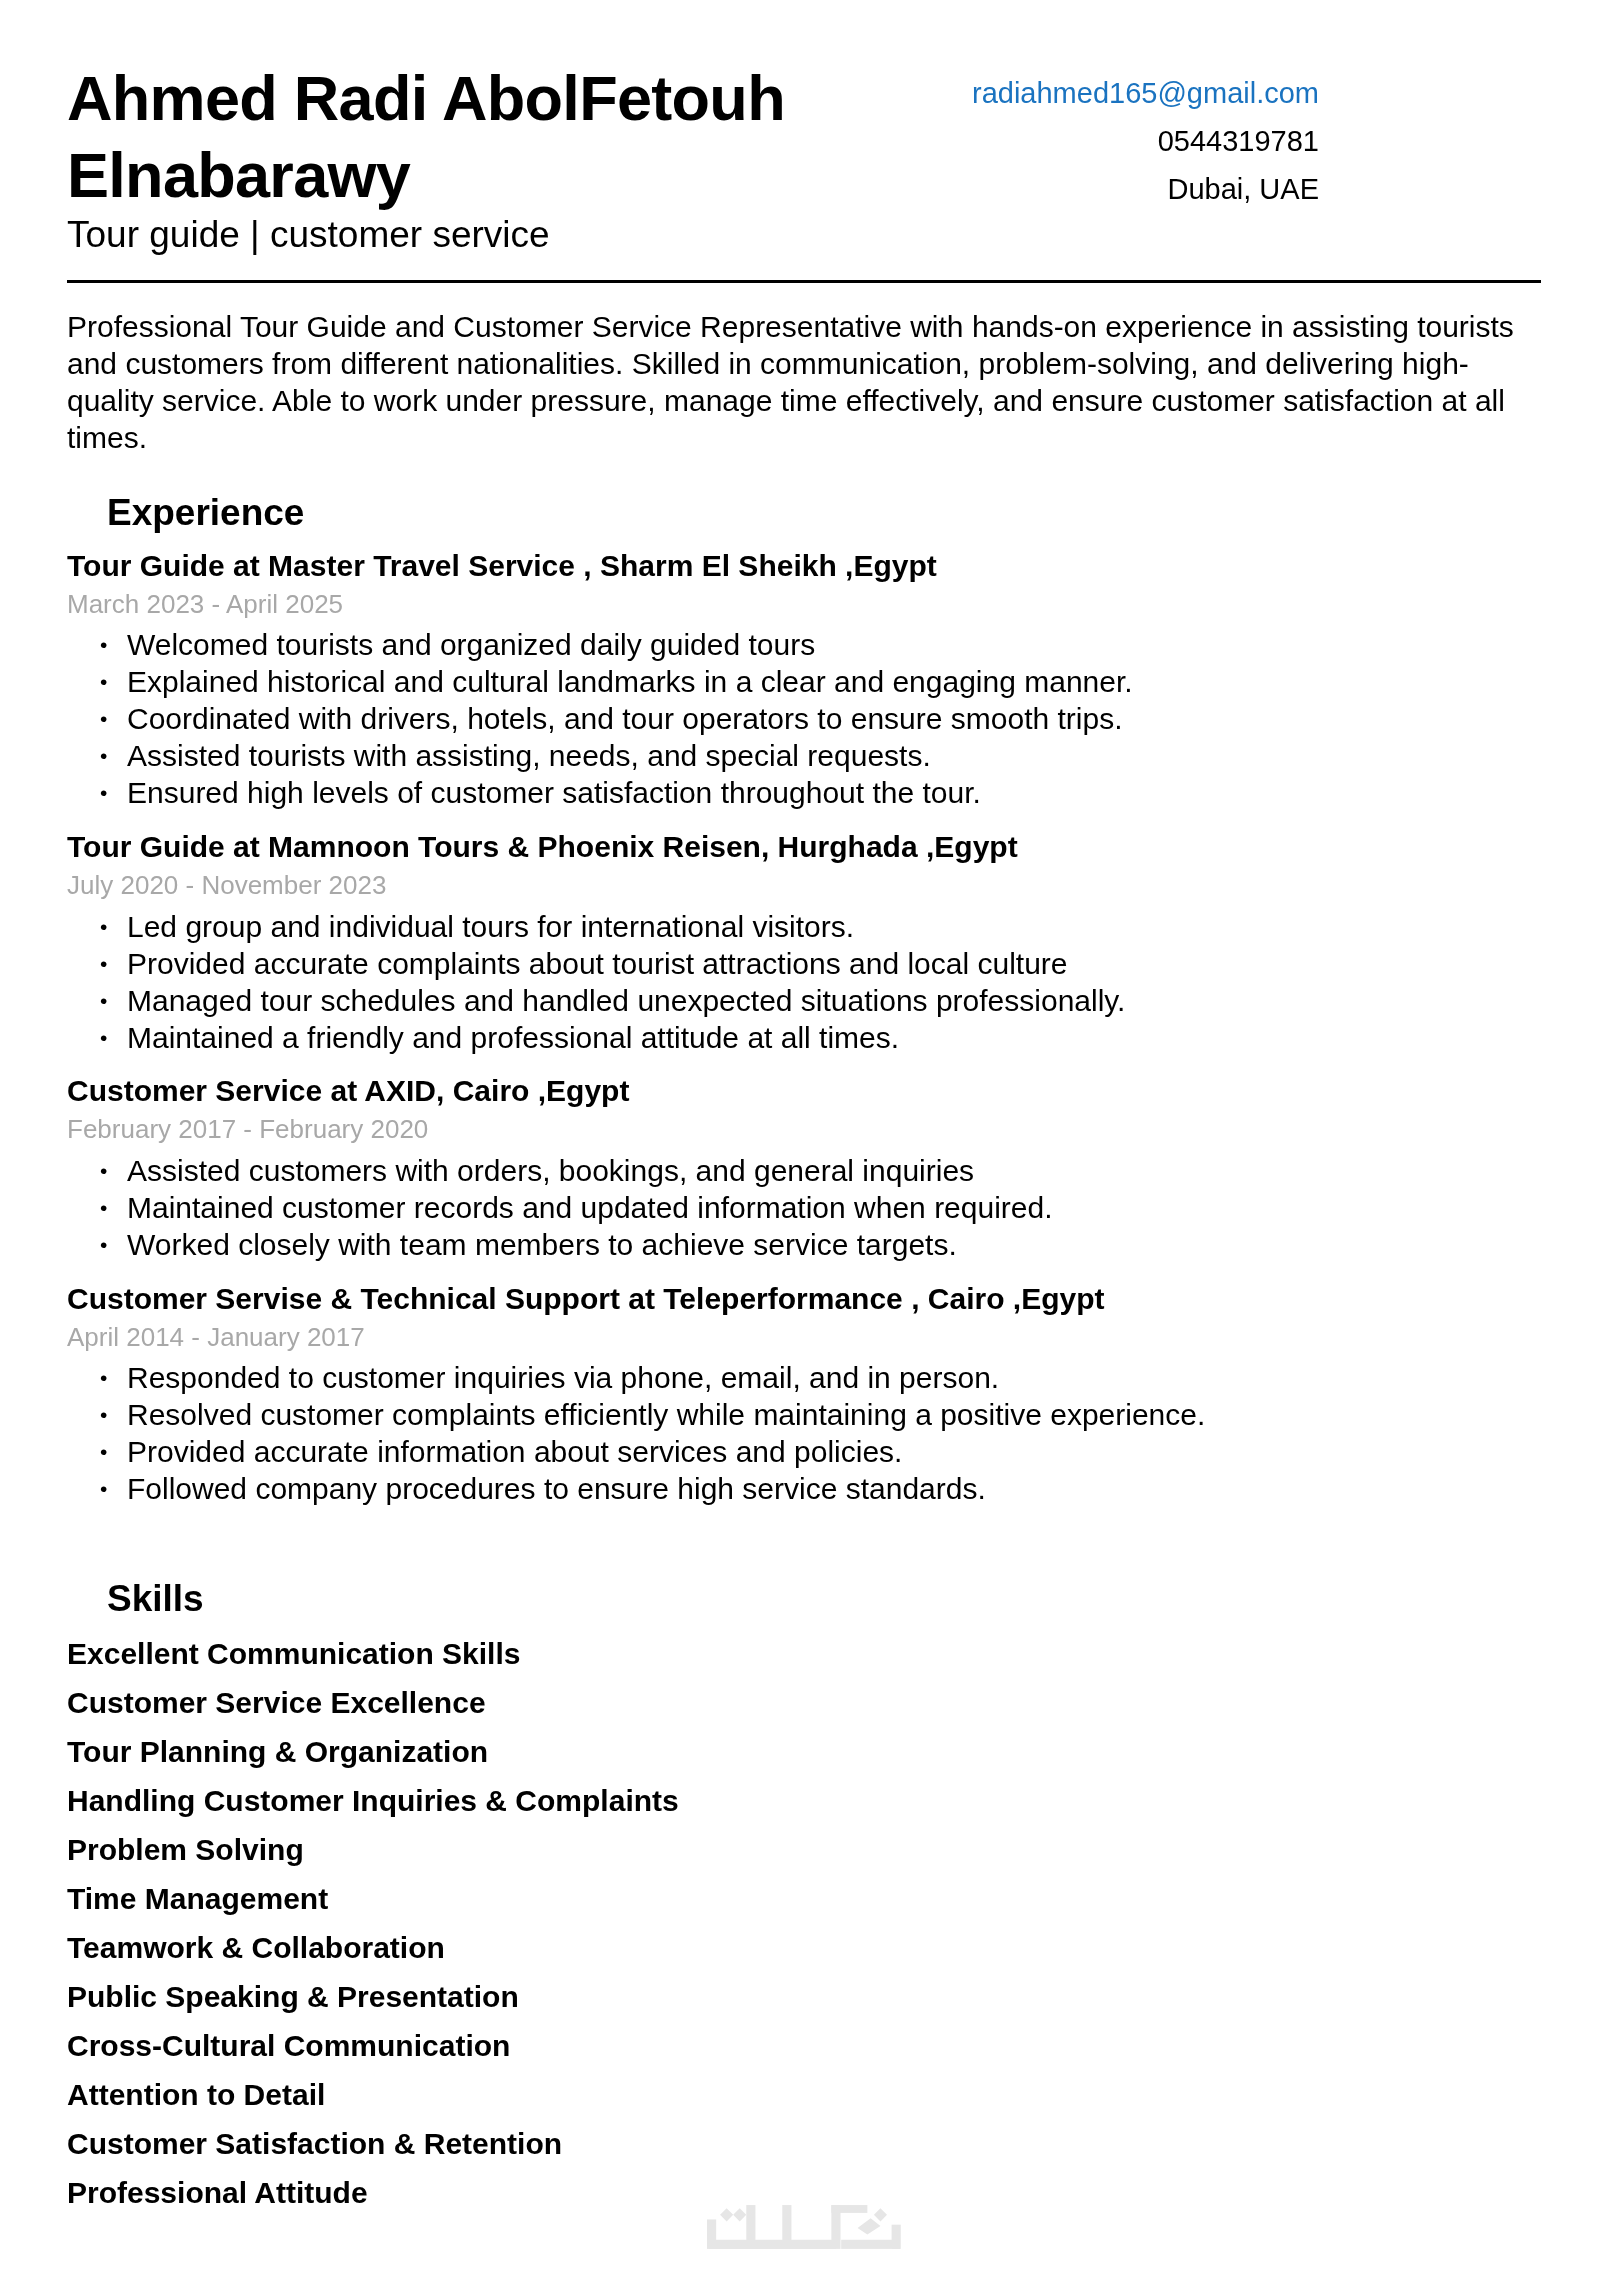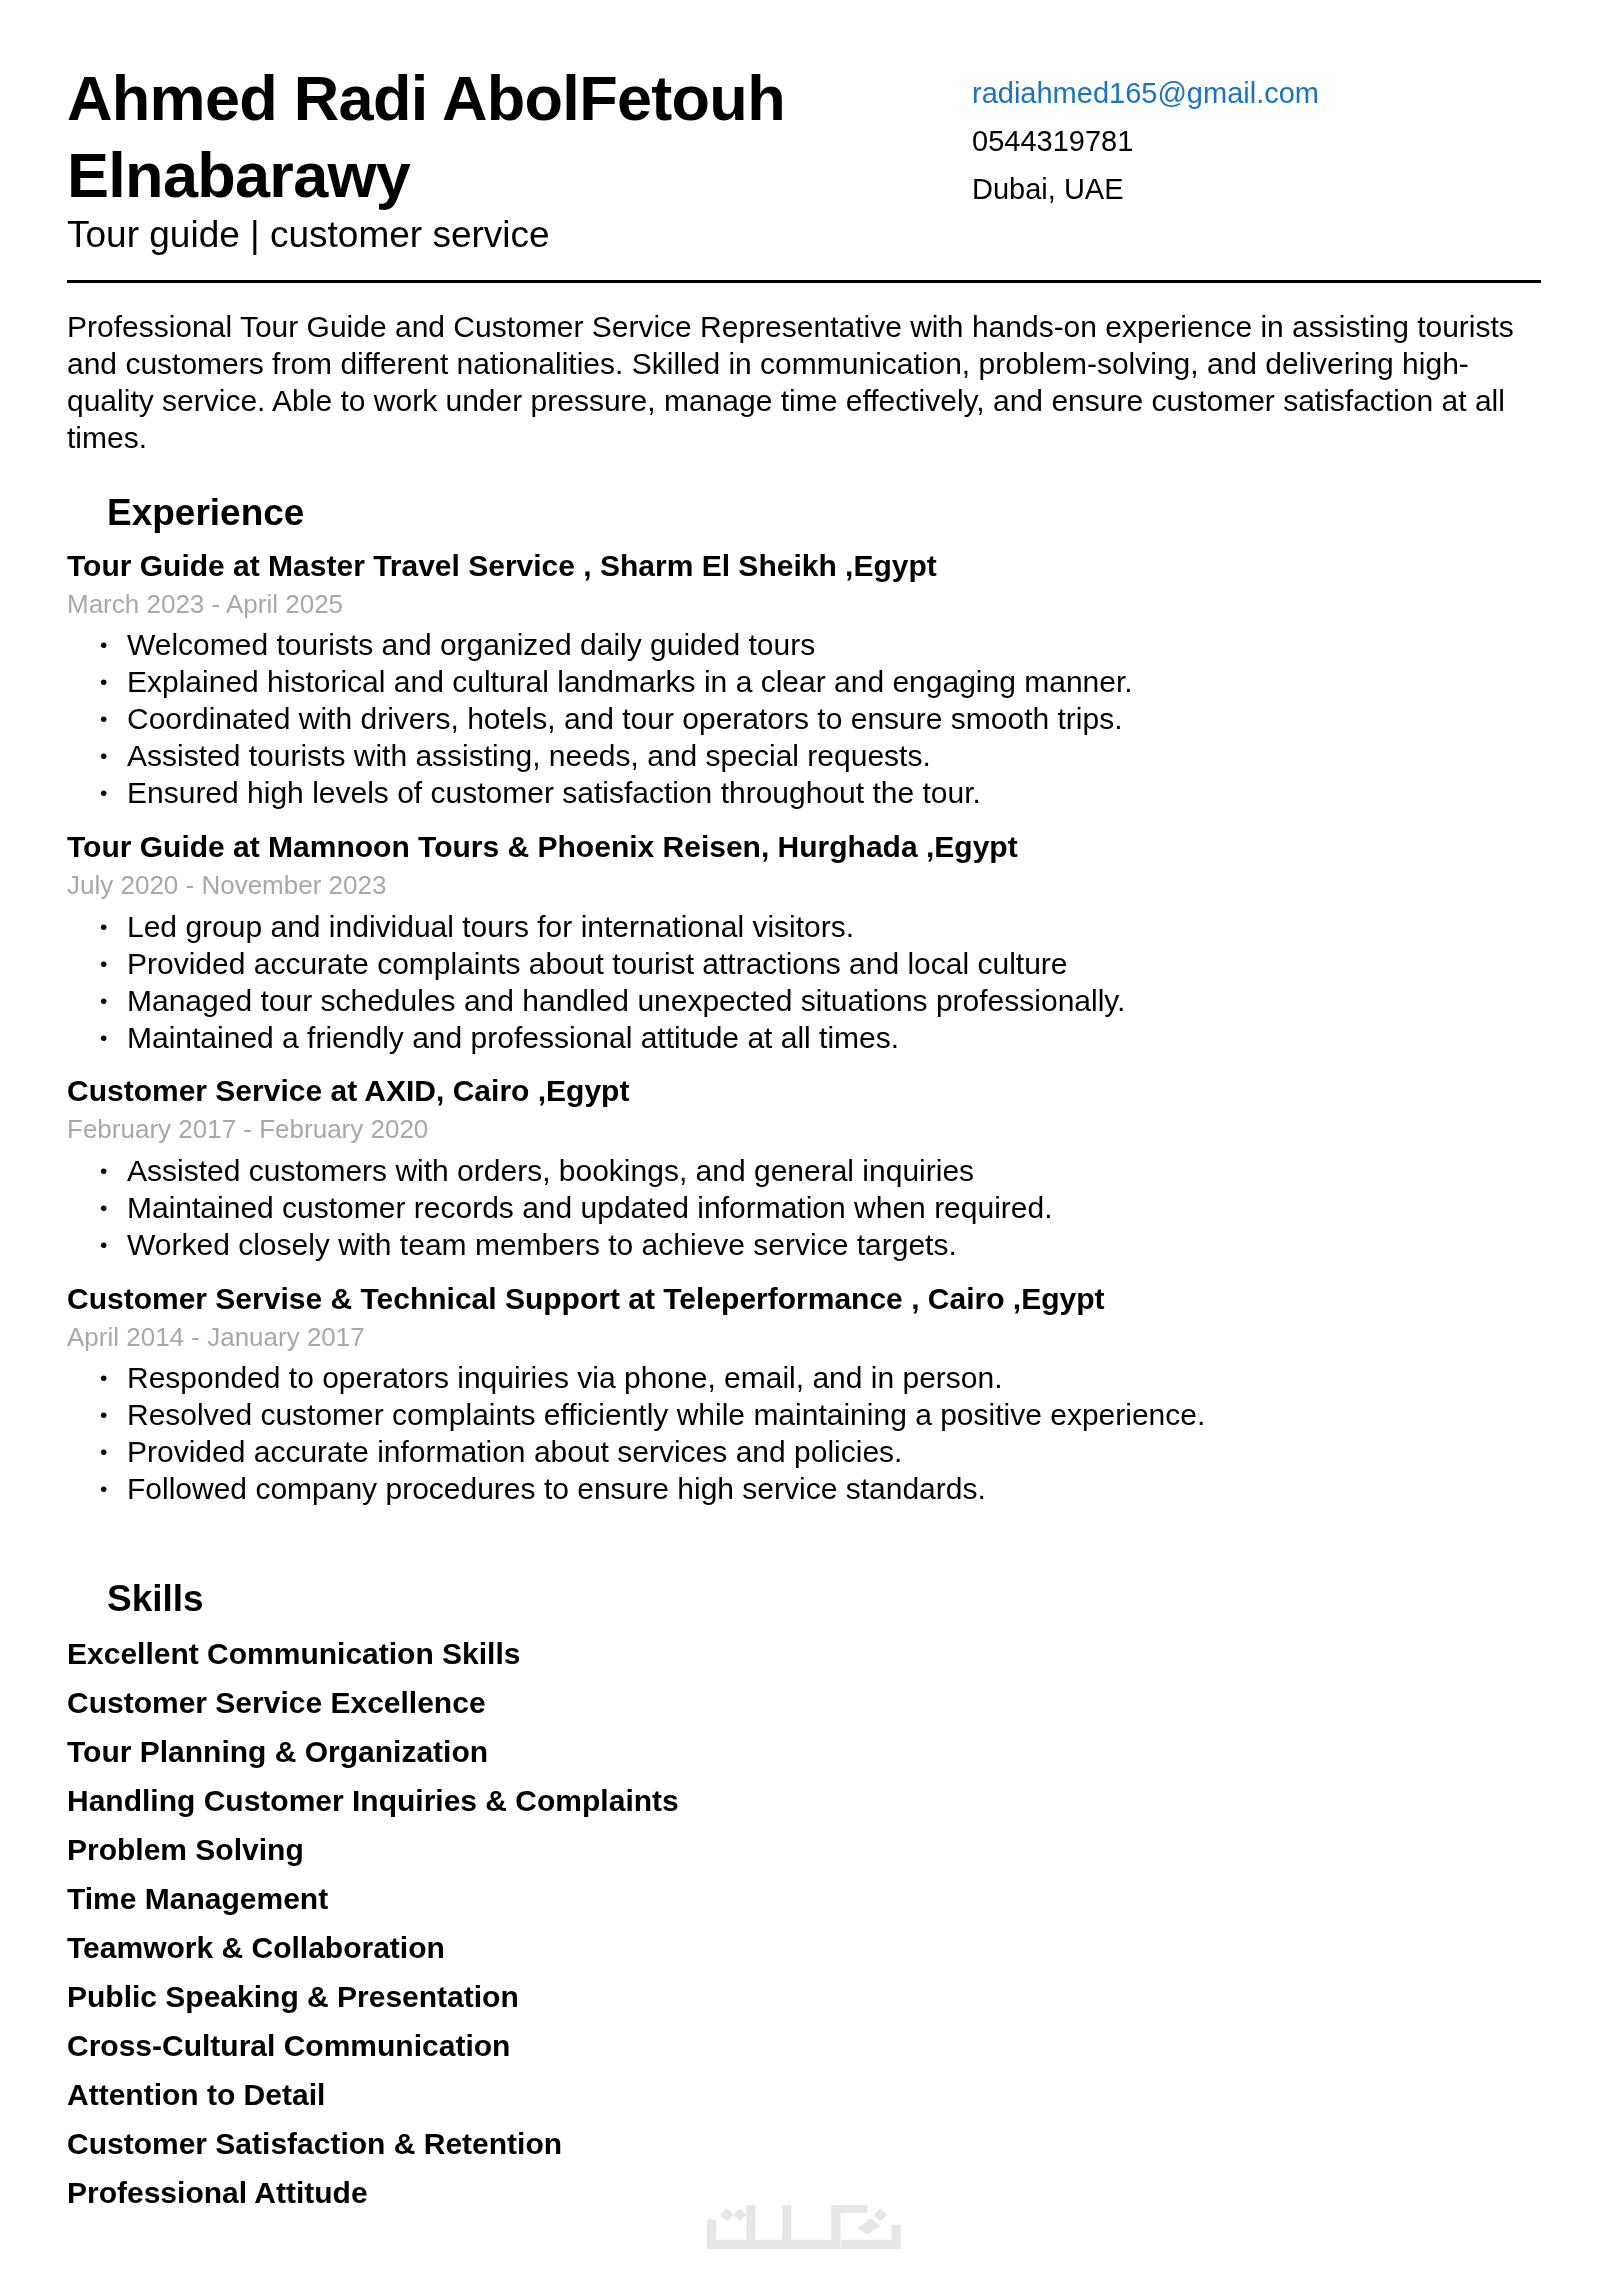--- a/index.html
+++ b/index.html
@@ -12,21 +12,21 @@
   .header { position: relative; height: 288px; }
   .name {
     position: absolute; left: 0; top: 60px; width: 883px;
     font-size: 63px; font-weight: bold; line-height: 77px; letter-spacing: -0.7px;
   }
   .headline {
     position: absolute; left: 0; top: 213px;
     font-size: 37px; line-height: 43px;
   }
   .contact { position: absolute; left: 905px; top: 69px; }
-  .contact div { font-size: 29px; line-height: 48px; }
+  .contact div { font-size: 29px; line-height: 48px; text-align: right; }
   .contact .email { color: #1a73c0; text-decoration: none; }
 
   .rule {
     position: absolute; left: 0; top: 280px; width: 1474px; height: 3.3px; background: #000;
   }
 
   .summary {
     position: absolute; left: 0; top: 308px; width: 1474px;
     font-size: 30px; line-height: 37px;
   }
@@ -103,21 +103,21 @@
           <ul class="bullets">
             <li><span class="dot">•</span><span>Assisted customers with orders, bookings, and general inquiries</span></li>
             <li><span class="dot">•</span><span>Maintained customer records and updated information when required.</span></li>
             <li><span class="dot">•</span><span>Worked closely with team members to achieve service targets.</span></li>
           </ul>
         </div>
         <div class="job">
           <div class="job-title">Customer Servise &amp; Technical Support at Teleperformance , Cairo ,Egypt</div>
           <div class="job-dates" style="color: rgb(168, 168, 168);">April 2014 - January 2017</div>
           <ul class="bullets">
-            <li><span class="dot">•</span><span>Responded to operators inquiries via phone, email, and in person.</span></li>
+            <li><span class="dot">•</span><span>Responded to customer inquiries via phone, email, and in person.</span></li>
             <li><span class="dot">•</span><span>Resolved customer complaints efficiently while maintaining a positive experience.</span></li>
             <li><span class="dot">•</span><span>Provided accurate information about services and policies.</span></li>
             <li><span class="dot">•</span><span>Followed company procedures to ensure high service standards.</span></li>
           </ul>
         </div>
       </div>
   </div>
 
   <div class="skills">
     <div class="section-title">Skills</div>

